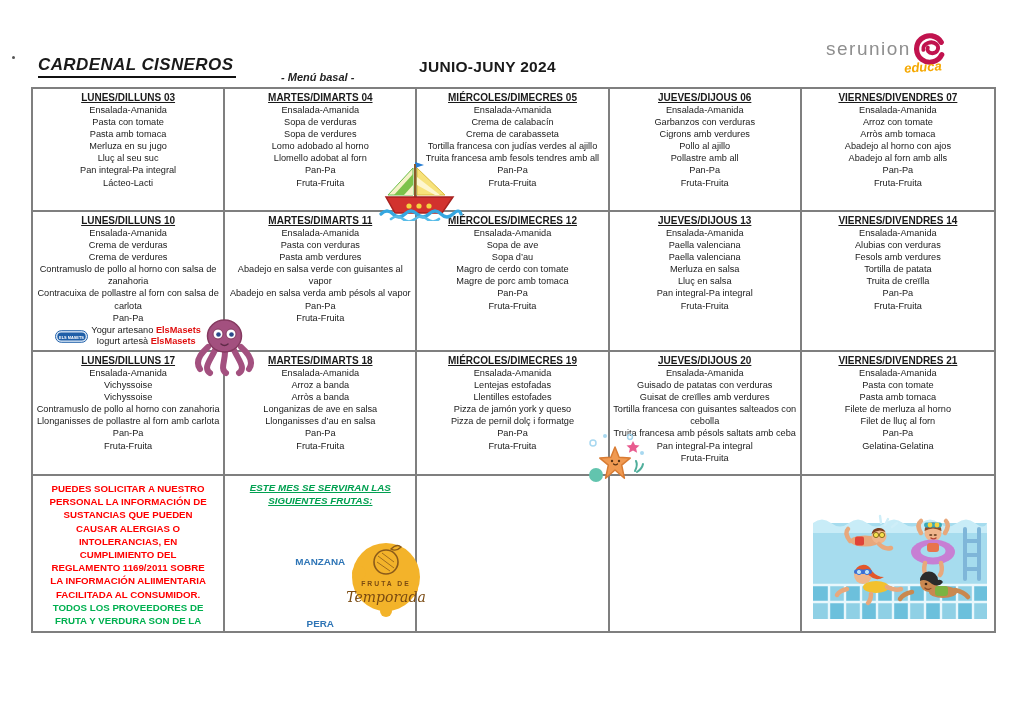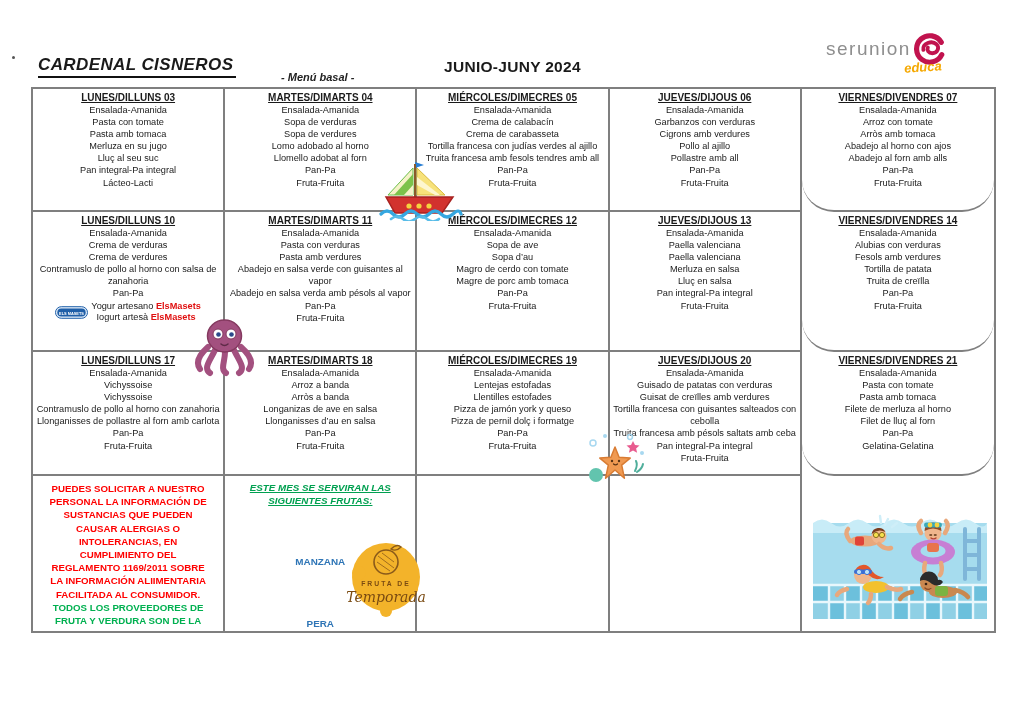--- a/index.html
+++ b/index.html
@@ -8,37 +8,37 @@
     font-family:"Liberation Sans",sans-serif;color:#1a1a1a;
     -webkit-font-smoothing:antialiased;
   }
   .stray-dot{position:absolute;left:12px;top:56px;width:3px;height:3px;background:#555;border-radius:50%;}
   
   .header-school{
     position:absolute;left:38px;top:55px;font-size:17px;font-weight:bold;font-style:italic;
     letter-spacing:.4px;border-bottom:2.5px solid #111;padding:0 3px 1px 0;white-space:nowrap;
   }
   .header-menu-type{position:absolute;left:281px;top:71px;font-size:11px;font-style:italic;font-weight:bold;color:#222;white-space:nowrap;}
-  .header-month{position:absolute;left:444px;top:58px;font-size:15.5px;font-weight:bold;letter-spacing:.3px;white-space:nowrap;}
+  .header-month{position:absolute;left:419px;top:58px;font-size:15.5px;font-weight:bold;letter-spacing:.3px;white-space:nowrap;}
   .brand{position:absolute;left:826px;top:32px;width:160px;}
   .brand-row{display:flex;align-items:center;gap:1px;}
   .brand-name{font-size:19px;color:#8e8e8e;letter-spacing:1.5px;}
   .brand-swirl{width:34px;height:34px;}
   .brand-sub{font-size:13px;color:#f5a800;font-style:italic;font-weight:bold;margin:-8px 0 0 78px;transform:rotate(-4deg);}
   
   .table-wrap{
     position:absolute;left:31px;top:87px;width:965px;height:546px;
     border:2px solid #7f7f7f;box-sizing:border-box;background:#fff;
   }
   .menu-grid{display:grid;grid-template-columns:repeat(5,1fr);grid-template-rows:123px 140px 124px 1fr;width:100%;height:100%;}
   .cell{
     border-right:2px solid #7f7f7f;border-bottom:2px solid #7f7f7f;box-sizing:border-box;
     text-align:center;padding:2px 3px;overflow:hidden;background:#fff;
   }
-  .cell:nth-child(5n){border-right:none;border-radius:32px;}
+  .cell:nth-child(5n){border-right:none;}
   .footer-cell{border-bottom:none;}
   .day-title{font-weight:bold;text-decoration:underline;font-size:10px;margin:1px 0;}
   .item{font-size:9.2px;line-height:12.1px;}
   .els-row{display:flex;align-items:center;justify-content:center;gap:3px;margin-top:1px;}
   .els-badge{width:33px;height:13px;flex:0 0 auto;}
   .els-lines{font-size:9.2px;line-height:11.6px;}
   .els-brand{color:#e01010;font-weight:bold;}
   .red-text{color:#ff0000;font-weight:bold;font-size:9.7px;line-height:13.2px;padding:4px 10px 0;}
   .green-text{color:#00b050;font-weight:bold;font-size:9.7px;line-height:13.2px;padding:0 10px;}
   .fruits-cell{padding-top:5px;}
@@ -124,20 +124,21 @@
         <div class="item">Abadejo al forn amb alls</div>
         <div class="item">Pan-Pa</div>
         <div class="item">Fruta-Fruita</div>
       </div>
       <div class="cell">
         <div class="day-title">LUNES/DILLUNS 10</div>
         <div class="item">Ensalada-Amanida</div>
         <div class="item">Crema de verduras</div>
         <div class="item">Crema de verdures</div>
         <div class="item">Contramuslo de pollo al horno con salsa de zanahoria</div>
+        <div class="item">Contracuixa de pollastre al forn con salsa de carlota</div>
         <div class="item">Pan-Pa</div>
         <div class="els-row">
           <svg class="els-badge" viewBox="0 0 34 13">
             <rect x="0.5" y="0.5" width="33" height="12" rx="6" fill="#dce9f7" stroke="#1f5fa8"></rect>
             <rect x="2.4" y="2.4" width="29.2" height="8.2" rx="4.1" fill="#1f5fa8"></rect>
             <text x="17" y="8.6" text-anchor="middle" font-size="4" fill="#ffffff" font-family="Liberation Sans, sans-serif" font-weight="bold">ELS MASETS</text>
           </svg>
           <div class="els-lines">
             <div><span>Yogur artesano</span> <span class="els-brand">ElsMasets</span></div>
             <div><span>Iogurt artesà</span> <span class="els-brand">ElsMasets</span></div>

